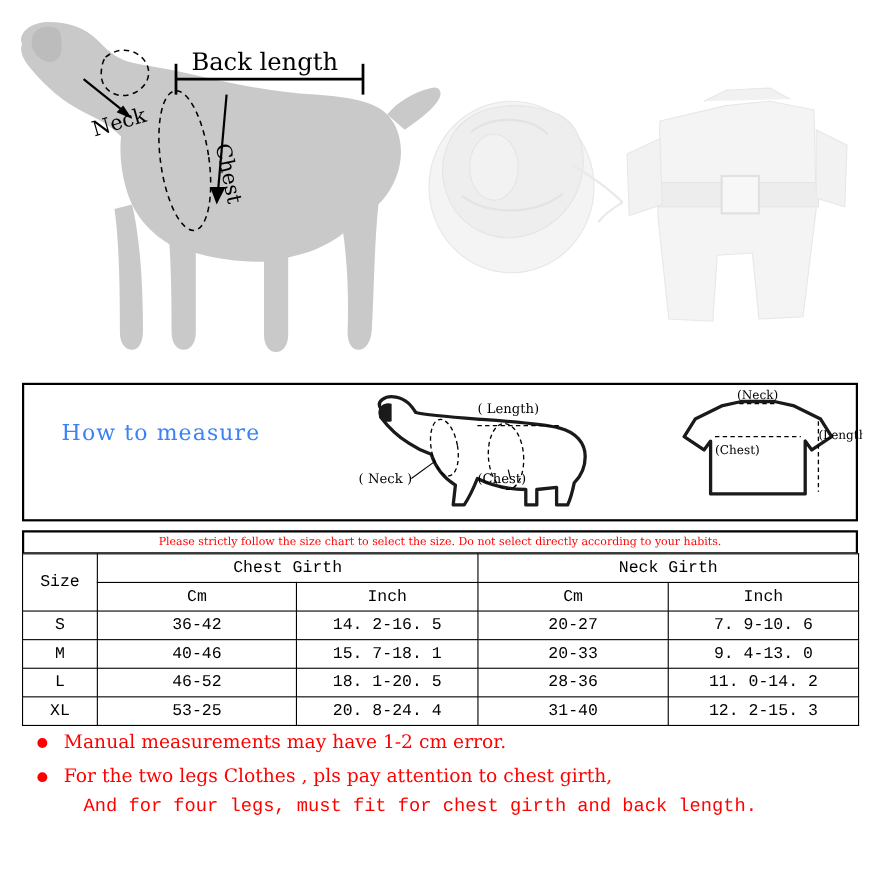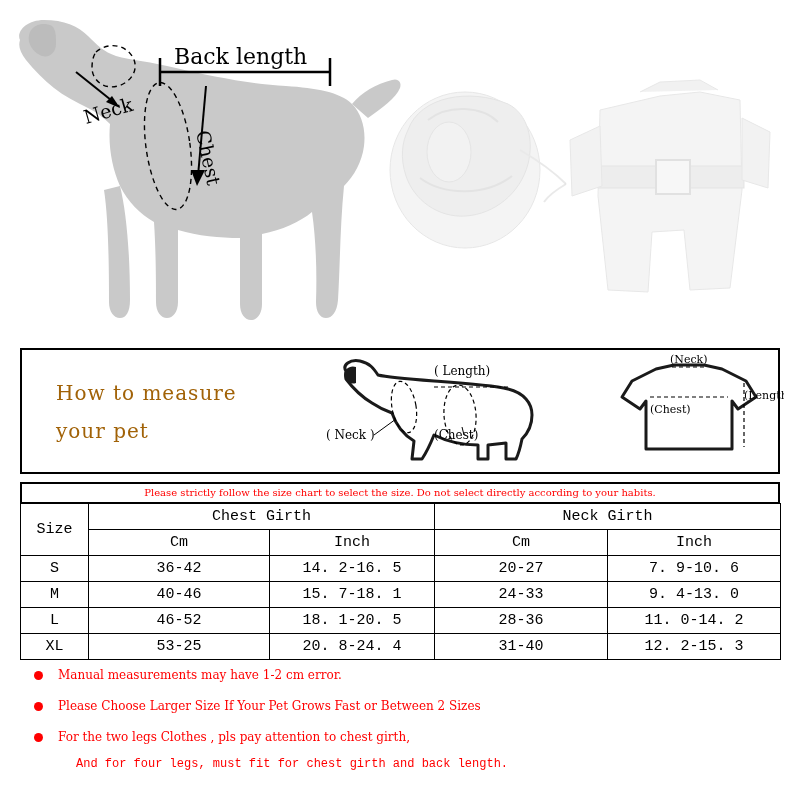--- a/index.html
+++ b/index.html
@@ -43,21 +43,21 @@
     background: #fff;
   }
   .measure-title {
     position: absolute;
     left: 34px;
     top: 24px;
     width: 250px;
     font-family: "DejaVu Serif", serif;
     font-size: 20px;
     line-height: 38px;
-    color: #a16207;
+    color: #3b82f6;
     letter-spacing: 1px;
   }
 
   
   .table-wrap {
     position: absolute;
     left: 20px;
     top: 482px;
     width: 760px;
   }
@@ -105,21 +105,21 @@
     left: 20px;
     top: 662px;
     width: 770px;
   }
   .note-row {
     position: relative;
     padding-left: 38px;
     margin-bottom: 4px;
     color: #ff0000;
     font-family: "DejaVu Serif", serif;
-    font-size: 12px;
+    font-size: 17px;
     line-height: 27px;
     white-space: nowrap;
   }
   .bullet {
     position: absolute;
     left: 14px;
     top: 9px;
     width: 9px;
     height: 9px;
     border-radius: 50%;
@@ -209,21 +209,20 @@
         <path d="M570,140 L600,126 L602,186 L572,196 Z" fill="#e8e8e8" stroke="#d4d4d4"></path>
         <path d="M742,118 L770,132 L768,188 L742,180 Z" fill="#e8e8e8" stroke="#d4d4d4"></path>
         <path d="M566,184 C556,190 548,196 544,202" stroke="#d8d8d8" stroke-width="2" fill="none"></path>
       </g>
     </svg>
   </div>
 
   <div class="measure-panel">
     <div class="measure-title">
       <div>How to measure</div>
-      <div>your pet</div>
     </div>
 
     <svg width="280" height="120" viewBox="0 0 280 120" style="position:absolute;left:290px;top:3px">
       <path d="M34,18 C30,12 38,6 48,8 C58,10 62,16 66,22 C74,24 96,26 122,28
                C150,30 180,32 196,36 C212,40 220,50 220,62 C220,72 216,80 210,86
                C208,96 206,102 204,106 L194,106 L194,90 L176,92 L176,106 L166,106 L166,92
                C150,92 134,88 122,82 C118,92 114,100 110,106 L100,106 L102,88
                C92,82 84,72 80,60 C74,58 66,54 60,50 C50,44 40,34 34,26 Z" fill="none" stroke="#1a1a1a" stroke-width="3" stroke-linejoin="round"></path>
       <path d="M44,14 C38,12 32,16 32,22 C32,28 38,32 44,30 Z" fill="#1a1a1a"></path>
 
@@ -277,21 +276,21 @@
           <td class="size-cell">S</td>
           <td>36-42</td>
           <td>14. 2-16. 5</td>
           <td>20-27</td>
           <td>7. 9-10. 6</td>
         </tr>
         <tr>
           <td class="size-cell">M</td>
           <td>40-46</td>
           <td>15. 7-18. 1</td>
-          <td>24-33</td>
+          <td>20-33</td>
           <td>9. 4-13. 0</td>
         </tr>
         <tr>
           <td class="size-cell">L</td>
           <td>46-52</td>
           <td>18. 1-20. 5</td>
           <td>28-36</td>
           <td>11. 0-14. 2</td>
         </tr>
         <tr>
@@ -305,22 +304,18 @@
     </table>
   </div>
 
   <div class="notes">
     <div class="note-row">
       <span class="bullet"></span>
       <span>Manual measurements may have 1-2 cm error.</span>
     </div>
     <div class="note-row">
       <span class="bullet"></span>
-      <span>Please Choose Larger Size If Your Pet Grows Fast or Between 2 Sizes</span>
-    </div>
-    <div class="note-row">
-      <span class="bullet"></span>
       <span>For the two legs Clothes , pls pay attention to chest girth,</span>
       <span class="note-sub">And for four legs, must fit for chest girth and back length.</span>
     </div>
   </div>
 
 </div>
 
 </body></html>

